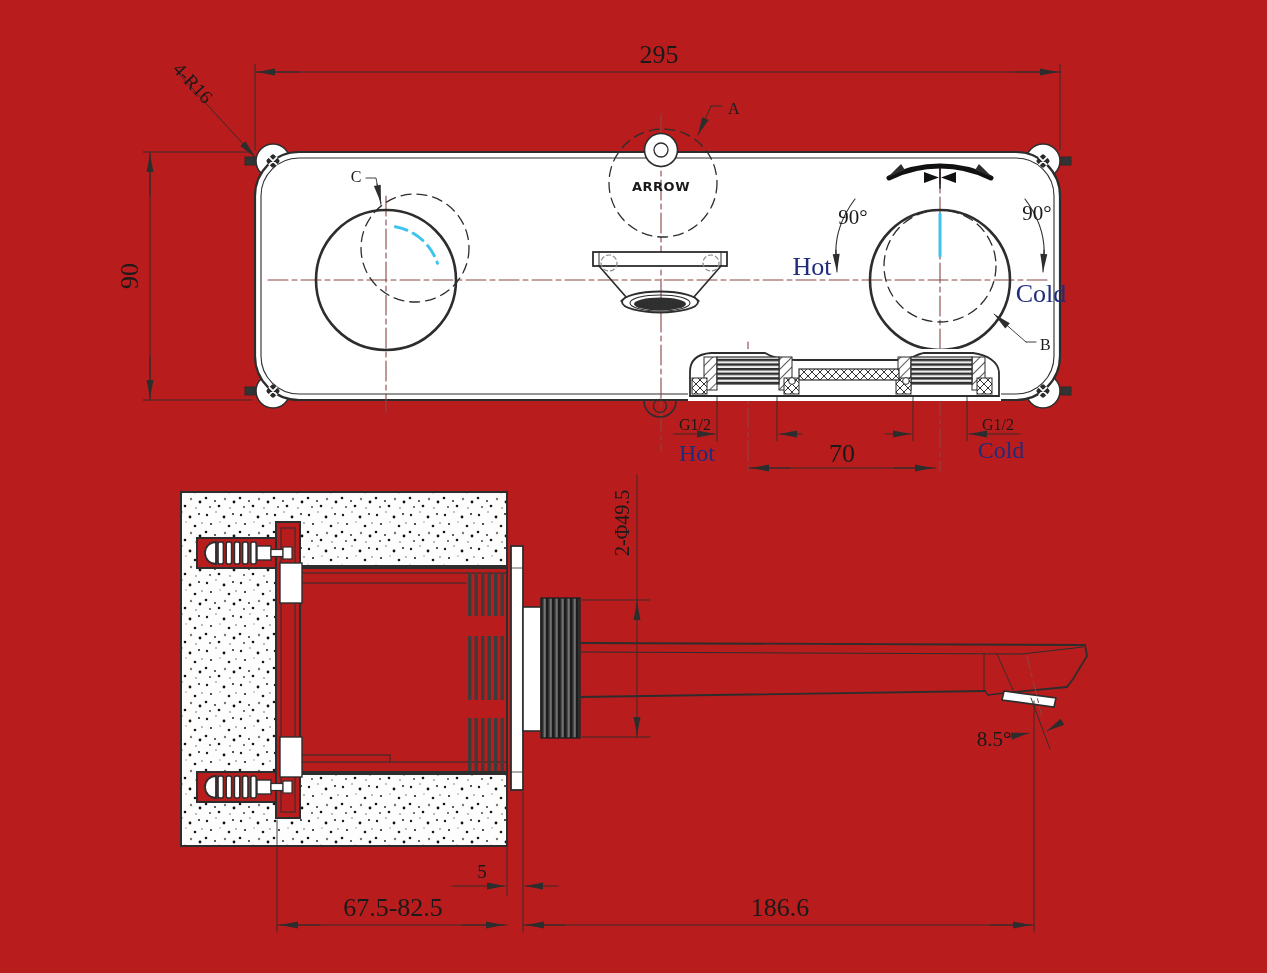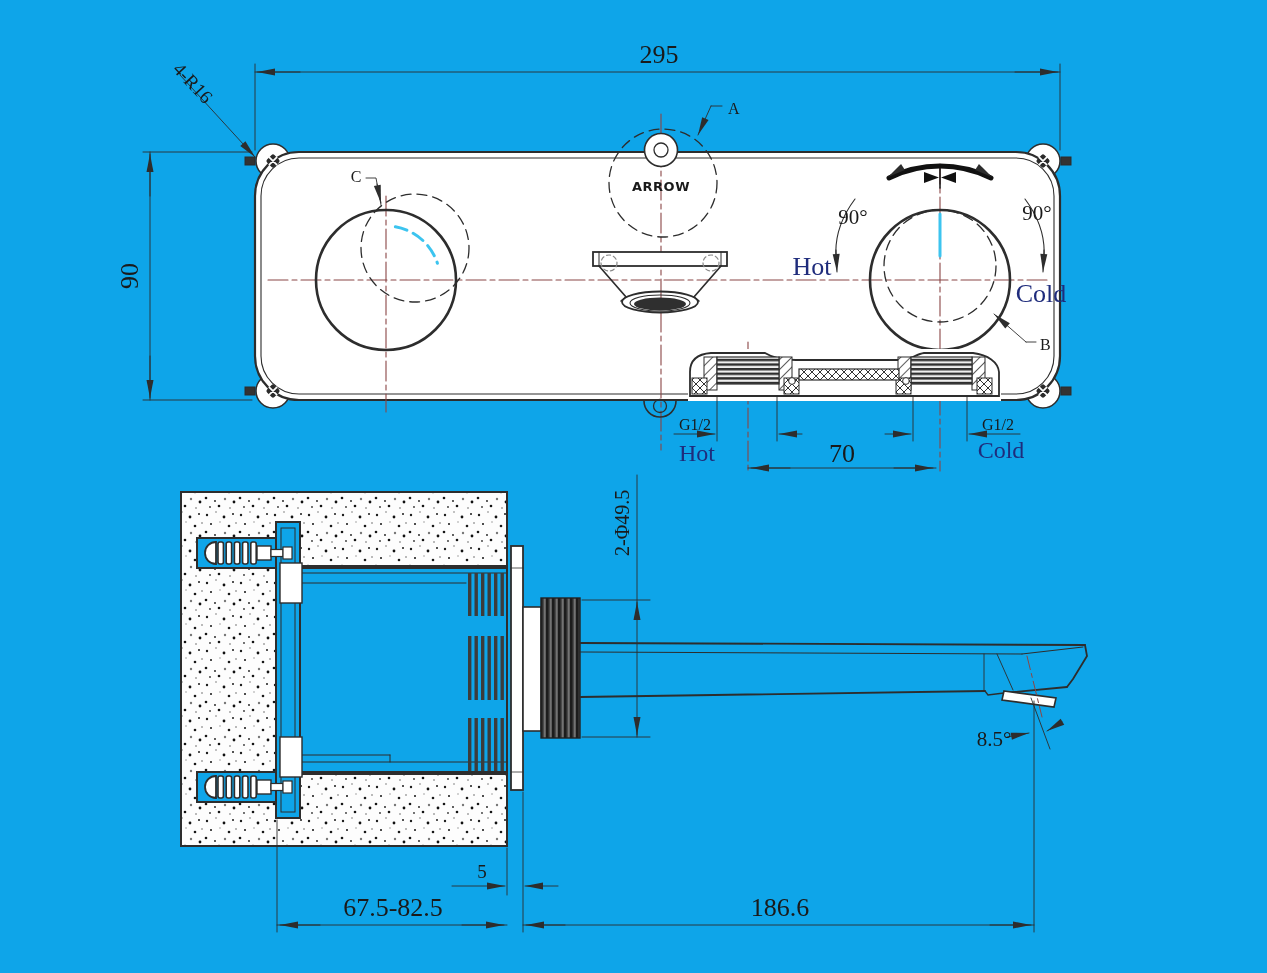--- a/index.html
+++ b/index.html
@@ -1,16 +1,16 @@
 <!DOCTYPE html>
 <html><head>
 <meta charset="utf-8">
 <style>
   html,body{margin:0;padding:0;background:#ffffff;}
-  .stage{width:1267px;height:973px;position:relative;background:#0ea5e9;overflow:hidden;}
+  .stage{width:1267px;height:973px;position:relative;background:#b91c1c;overflow:hidden;}
   svg{display:block;}
   text{font-family:"Liberation Serif","DejaVu Serif",serif;fill:#1a1a1a;}
   .dim{font-size:26px;}
   .dimsm{font-size:19px;}
   .thread{font-size:16px;}
   .ang{font-size:21px;}
   .callout{font-size:16px;}
   .blue{font-size:26px;fill:#1f2c7c;}
   .bluesm{font-size:24px;fill:#1f2c7c;}
   .arrowtxt{font-family:"DejaVu Sans","Liberation Sans",sans-serif;font-weight:bold;font-size:13px;letter-spacing:.5px;}

